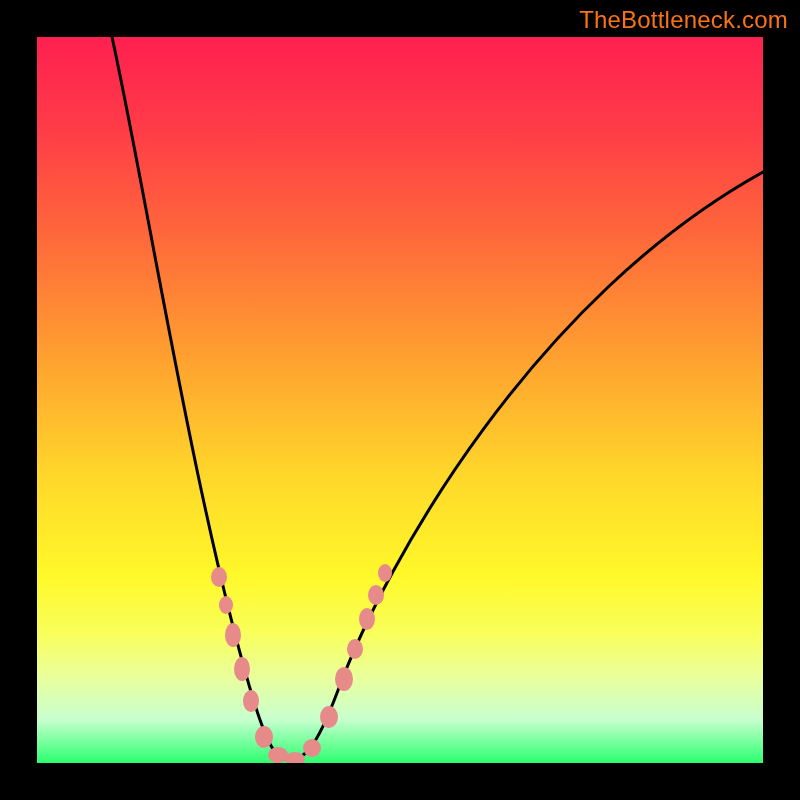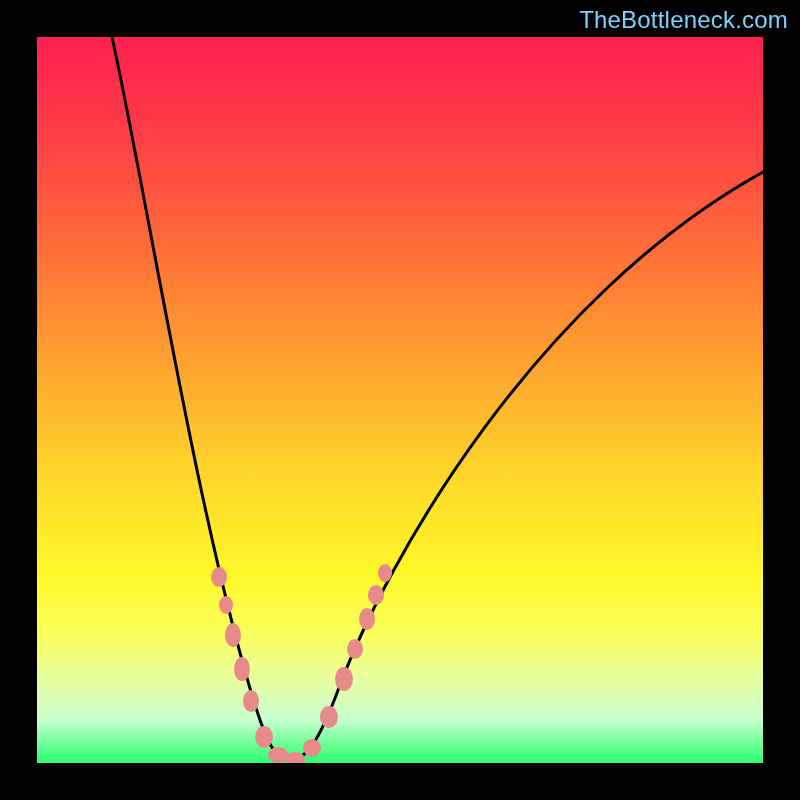--- a/index.html
+++ b/index.html
@@ -35,21 +35,21 @@
       #c8ffcf 94%,
       #2bff6e 100%
     );
   }
   .watermark {
     position: absolute;
     top: 6px;
     right: 12px;
     font-size: 24px;
     font-weight: 500;
-    color: #7dd3fc;
+    color: #f97316;
     letter-spacing: 0.2px;
     user-select: none;
   }
   svg {
     position: absolute;
     left: 0;
     top: 0;
   }
 </style>
 </head>

